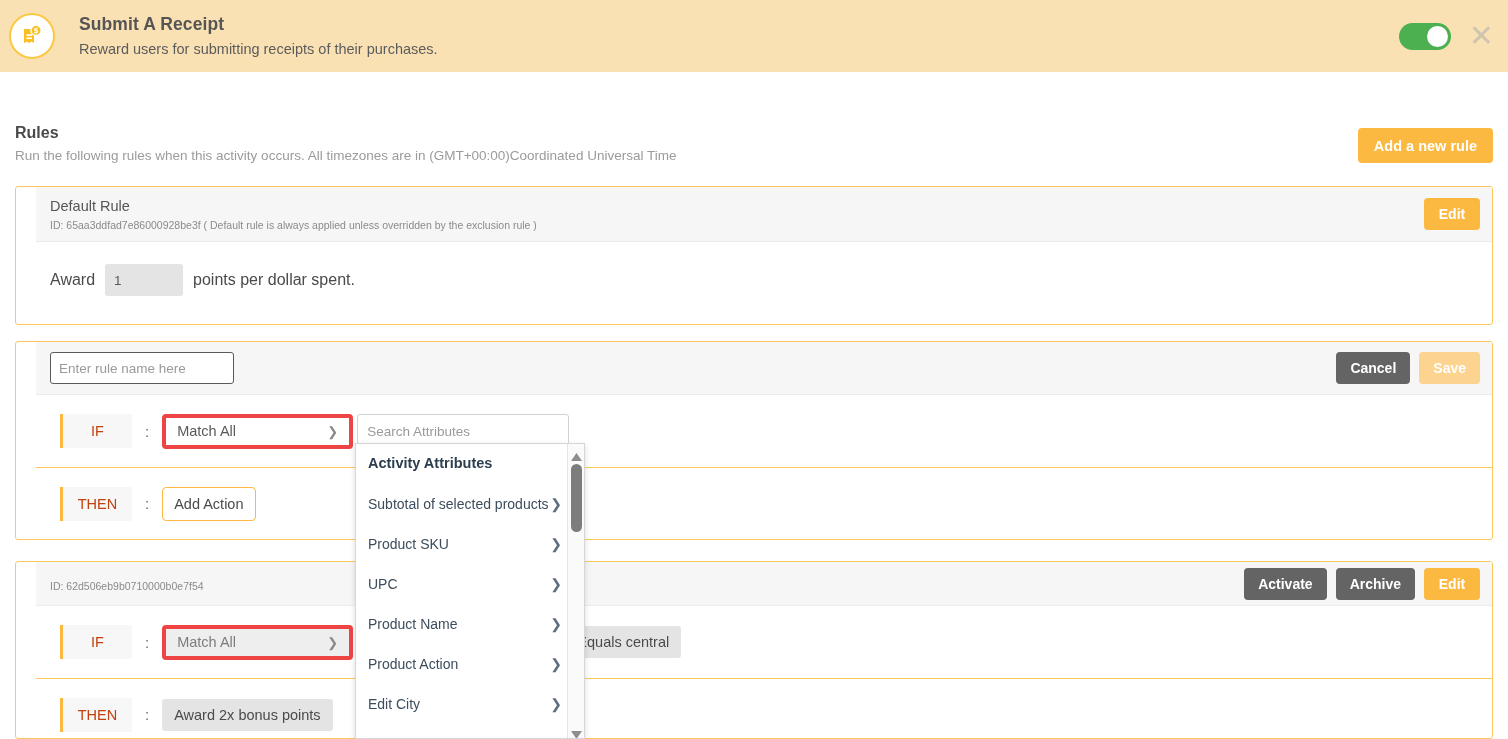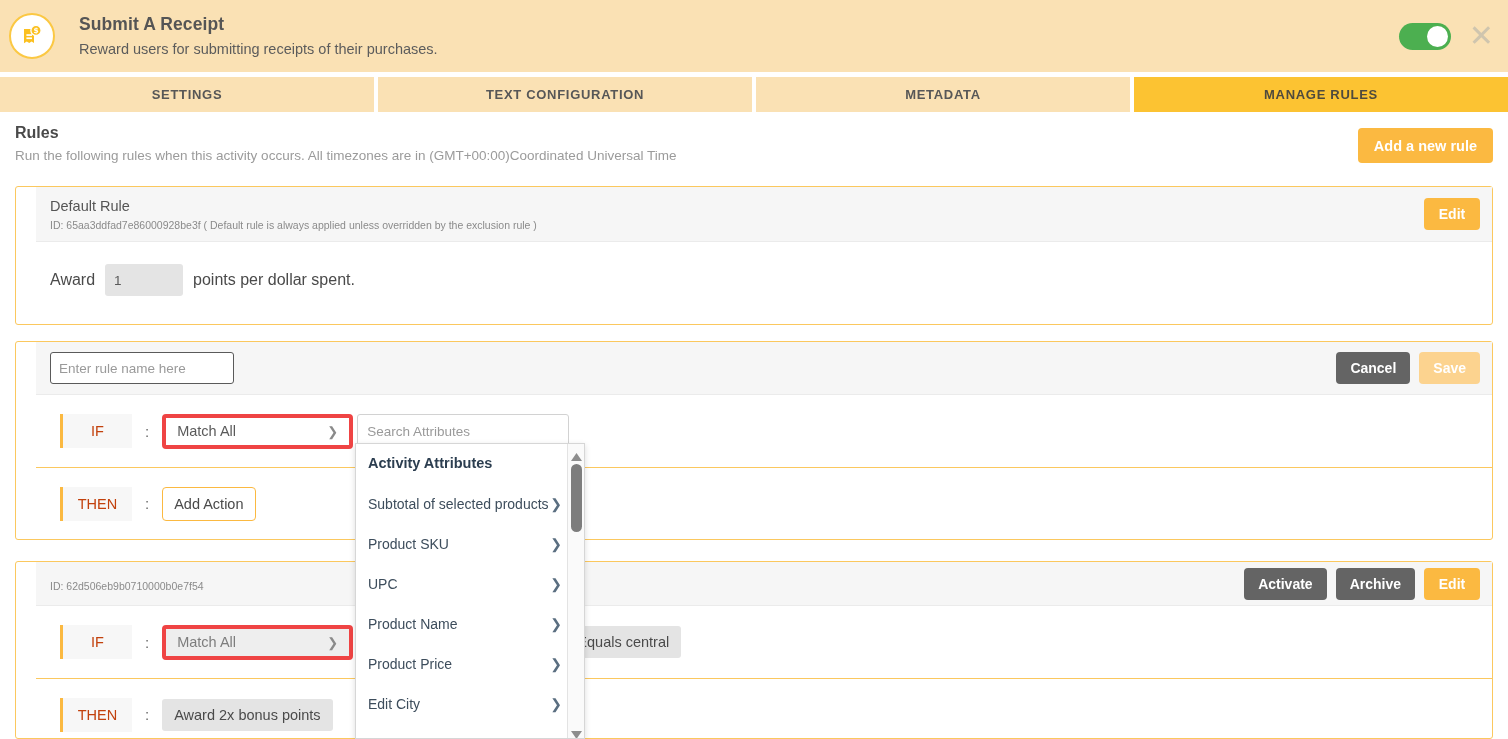--- a/index.html
+++ b/index.html
@@ -194,34 +194,20 @@
       <div class="hdr-sub">Reward users for submitting receipts of their purchases.</div>
     </div>
     <div class="hdr-right">
       <div class="toggle">
         <div class="knob"></div>
       </div>
       <div class="close-x">✕</div>
     </div>
   </div>
 
-  <div class="tabs">
-    <div class="tab">
-        <span>SETTINGS</span>
-      </div>
-    <div class="tab">
-        <span>TEXT CONFIGURATION</span>
-      </div>
-    <div class="tab">
-        <span>METADATA</span>
-      </div>
-    <div class="tab active">
-        <span>MANAGE RULES</span>
-      </div>
-  </div>
 
   <div class="rules-head">
     <div class="rules-title">Rules</div>
     <div class="rules-sub">Run the following rules when this activity occurs. All timezones are in (GMT+00:00)Coordinated Universal Time</div>
   </div>
   <button class="btn-add">Add a new rule</button>
 
   <div class="card" style="top:186px;">
     <div class="card-head">
       <div class="card-name">Default Rule</div>
@@ -298,21 +284,21 @@
       </div>
     <div class="dd-item">
         <span>UPC</span>
         <span class="caret">❯</span>
       </div>
     <div class="dd-item">
         <span>Product Name</span>
         <span class="caret">❯</span>
       </div>
     <div class="dd-item">
-        <span>Product Price</span>
+        <span>Product Action</span>
         <span class="caret">❯</span>
       </div>
     <div class="dd-item">
         <span>Edit City</span>
         <span class="caret">❯</span>
       </div>
     <div class="dd-item">
         <span>Store State</span>
         <span class="caret">❯</span>
       </div>

